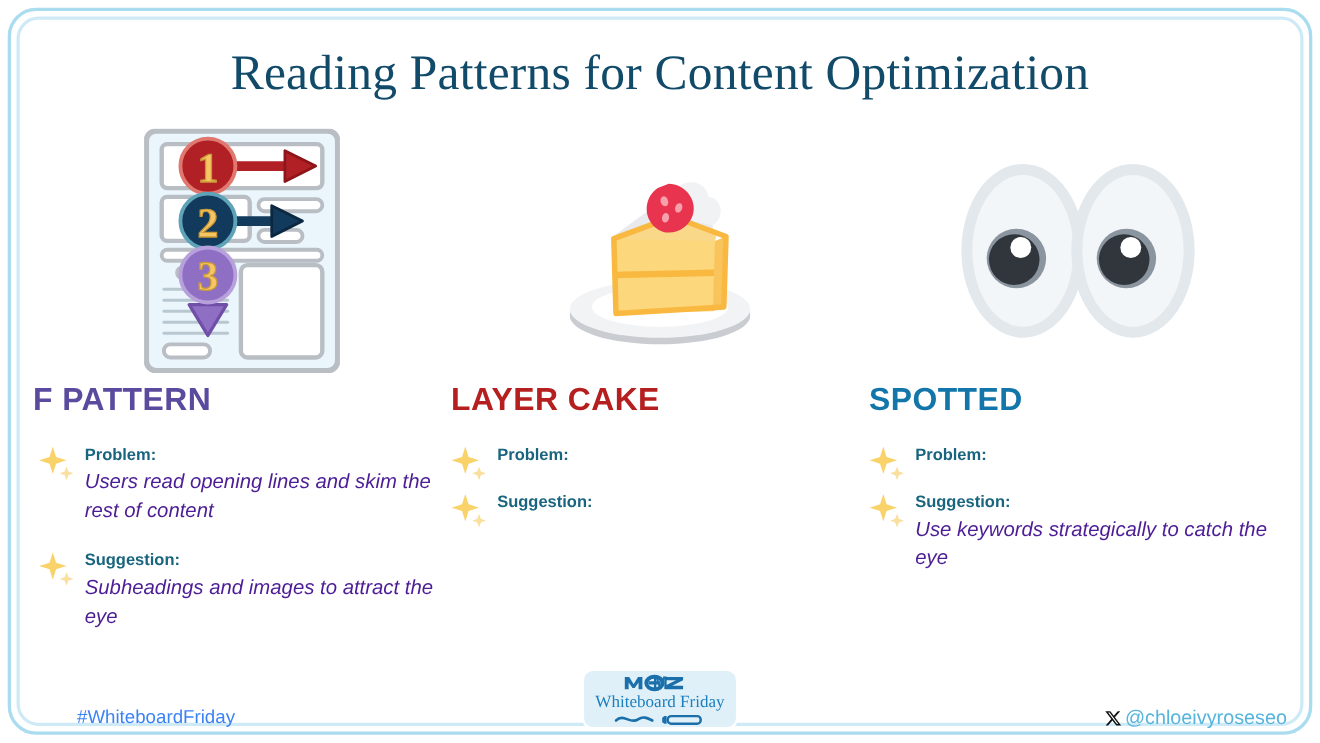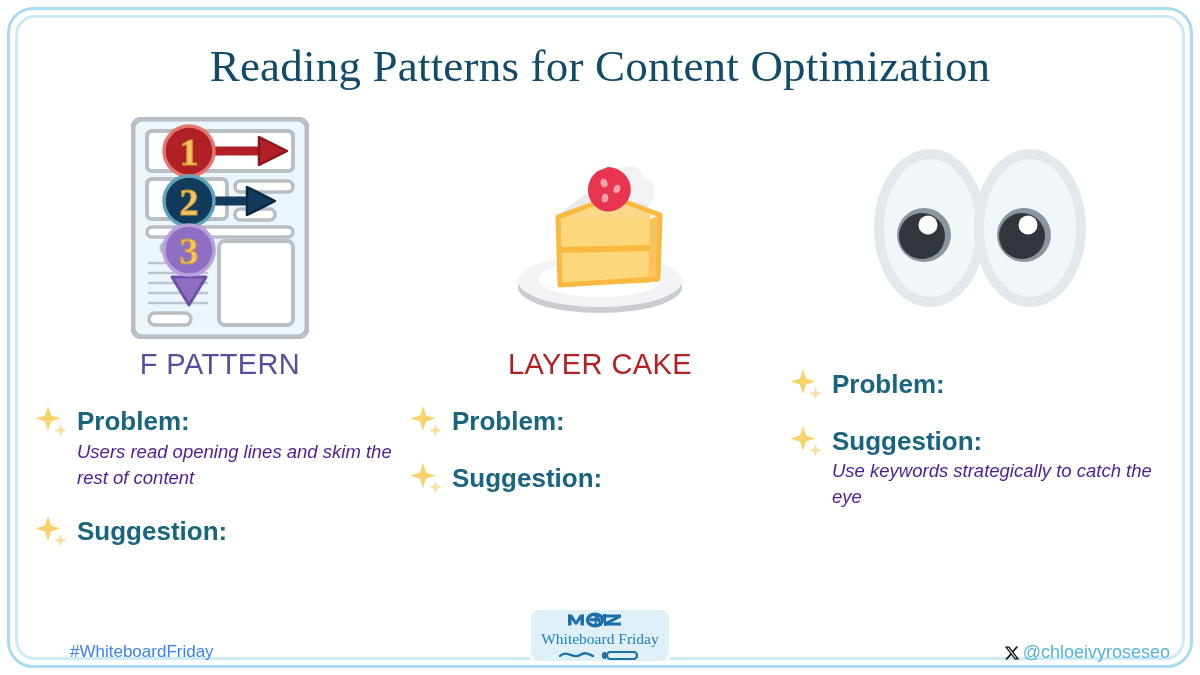--- a/index.html
+++ b/index.html
@@ -53,42 +53,42 @@
   .col { width: 380px; position: relative; }
 
   .art {
     height: 232px;
     display: flex;
     align-items: center;
     justify-content: center;
   }
 
   .col-heading {
-    text-align: center;
+    text-align: left;
     font-size: 29px;
-    font-weight: normal;
+    font-weight: bold;
     letter-spacing: 0.4px;
     margin-top: 4px;
   }
   .col-heading.c1 { color: #5b4b9e; }
   .col-heading.c2 { color: #b51f20; }
   .col-heading.c3 { color: #1276ab; }
 
   .blocks { margin-top: 24px; padding-left: 47px; }
   .col2 .blocks { padding-left: 42px; }
   .col3 .blocks { padding-left: 42px; }
 
   .block { position: relative; margin-bottom: 24px; }
   .sparkle {
     position: absolute;
     left: -42px; top: 0px;
     width: 34px; height: 34px;
   }
   .block-label {
-    font-size: 26px;
+    font-size: 15px;
     font-weight: bold;
     color: #19647e;
     line-height: 1.25;
   }
   .block-text {
     font-size: 18.5px;
     color: #4c1d95;
     line-height: 1.42;
     margin-top: 1px;
     font-style: italic;
@@ -118,21 +118,21 @@
     position: absolute;
     left: 50%; transform: translateX(-50%);
     bottom: 12px;
     width: 142px; height: 55px;
     background: #dff0f9;
     border: 2px solid #ffffff;
     border-radius: 10px;
     display: flex;
     flex-direction: column;
     align-items: center;
-    justify-content: space-between;
+    justify-content: center;
     z-index: 5;
   }
   .badge-moz { margin-bottom: -1px; }
   .badge-wf {
     font-family: "Liberation Serif", serif;
     font-size: 15.5px;
     color: #1b7fbd;
     line-height: 1;
     margin-top: 1px;
   }
@@ -210,20 +210,21 @@
           </svg>
           <div class="block-label">Problem:</div>
           <div class="block-text">Users read opening lines and skim the rest of content</div>
         </div>
         <div class="block">
           <svg class="sparkle" viewBox="0 0 34 34">
             <path d="M13 1 L16 10.5 L25.5 13.5 L16 16.5 L13 26 L10 16.5 L0.5 13.5 L10 10.5 Z" fill="#f9d26a"></path>
             <path d="M25.5 19 L27.2 23.6 L31.8 25.3 L27.2 27 L25.5 31.6 L23.8 27 L19.2 25.3 L23.8 23.6 Z" fill="#fae0a0"></path>
           </svg>
           <div class="block-label">Suggestion:</div>
+          <div class="block-text">Subheadings and images to attract the eye</div>
         </div>
       </div>
     </div>
 
     <div class="col col2">
       <div class="art">
         <svg width="200" height="186" viewBox="0 0 200 186">
 
           <ellipse cx="100" cy="152" rx="82" ry="26" fill="#c9ccd1"></ellipse>
           <ellipse cx="100" cy="146" rx="82" ry="26" fill="#f2f3f5"></ellipse>
@@ -284,20 +285,21 @@
           <circle cx="60" cy="86" r="9.5" fill="#ffffff"></circle>
 
           <ellipse cx="162" cy="89" rx="56" ry="79" fill="#e3e8ec"></ellipse>
           <ellipse cx="162" cy="89" rx="46" ry="69" fill="#f3f6f8"></ellipse>
           <circle cx="156" cy="96" r="27" fill="#8b95a0"></circle>
           <circle cx="154" cy="97" r="23" fill="#31363c"></circle>
           <circle cx="160" cy="86" r="9.5" fill="#ffffff"></circle>
         </svg>
       </div>
 
+      <div class="col-heading c3">SPOTTED</div>
 
       <div class="blocks">
         <div class="block">
           <svg class="sparkle" viewBox="0 0 34 34">
             <path d="M13 1 L16 10.5 L25.5 13.5 L16 16.5 L13 26 L10 16.5 L0.5 13.5 L10 10.5 Z" fill="#f9d26a"></path>
             <path d="M25.5 19 L27.2 23.6 L31.8 25.3 L27.2 27 L25.5 31.6 L23.8 27 L19.2 25.3 L23.8 23.6 Z" fill="#fae0a0"></path>
           </svg>
           <div class="block-label">Problem:</div>
         </div>
         <div class="block">

